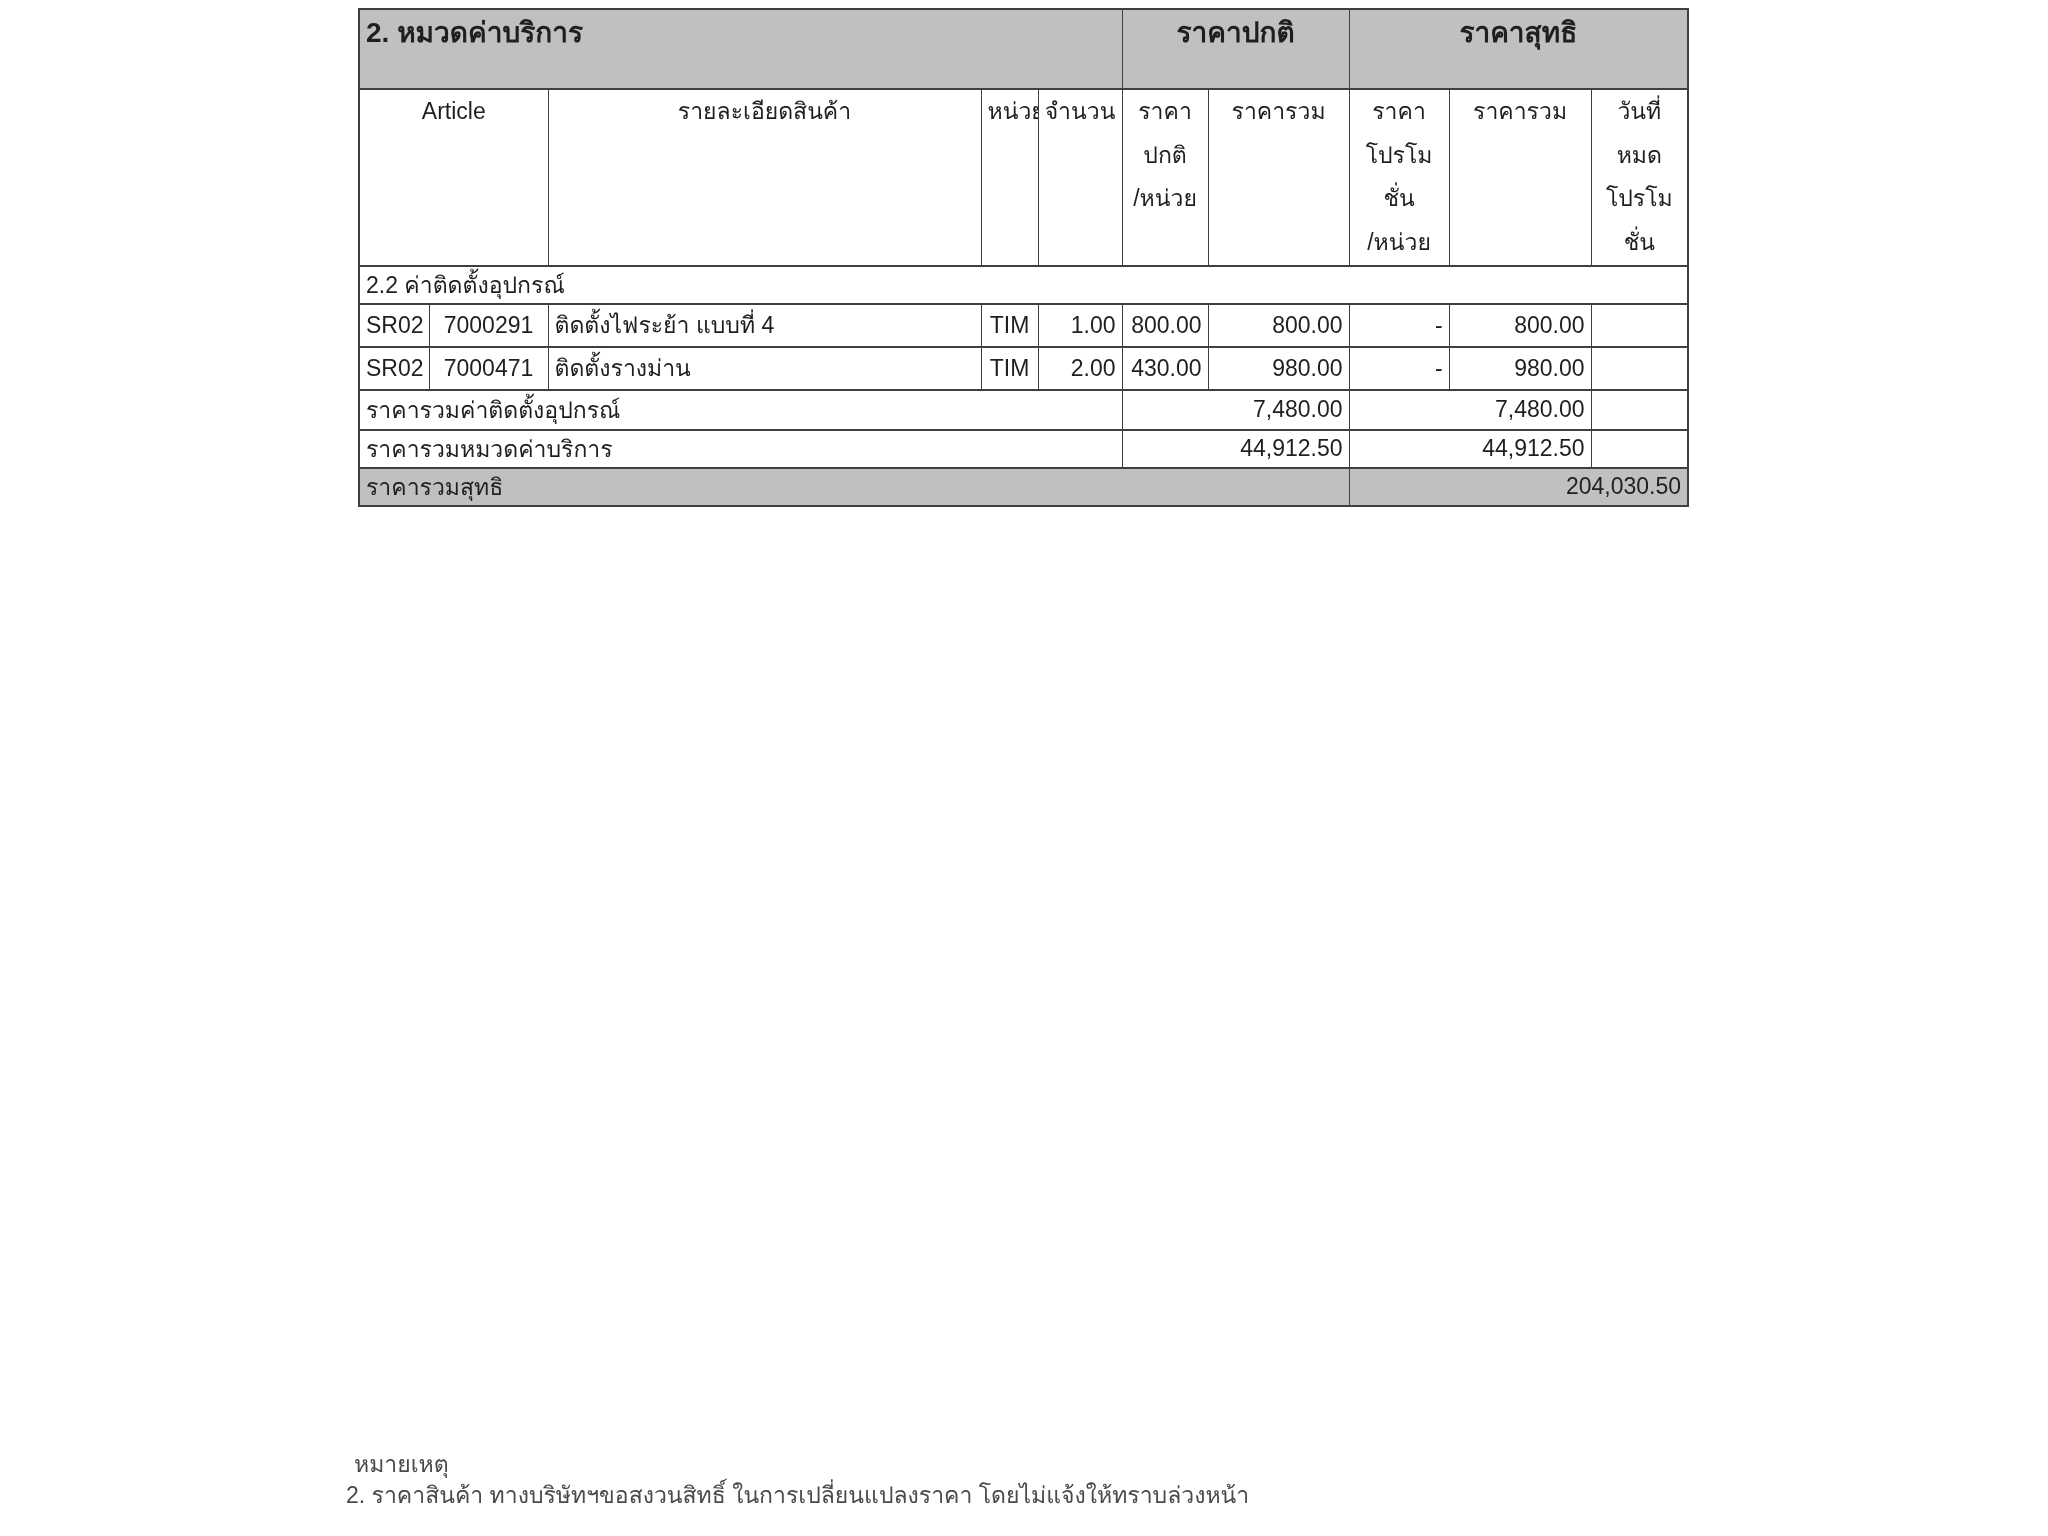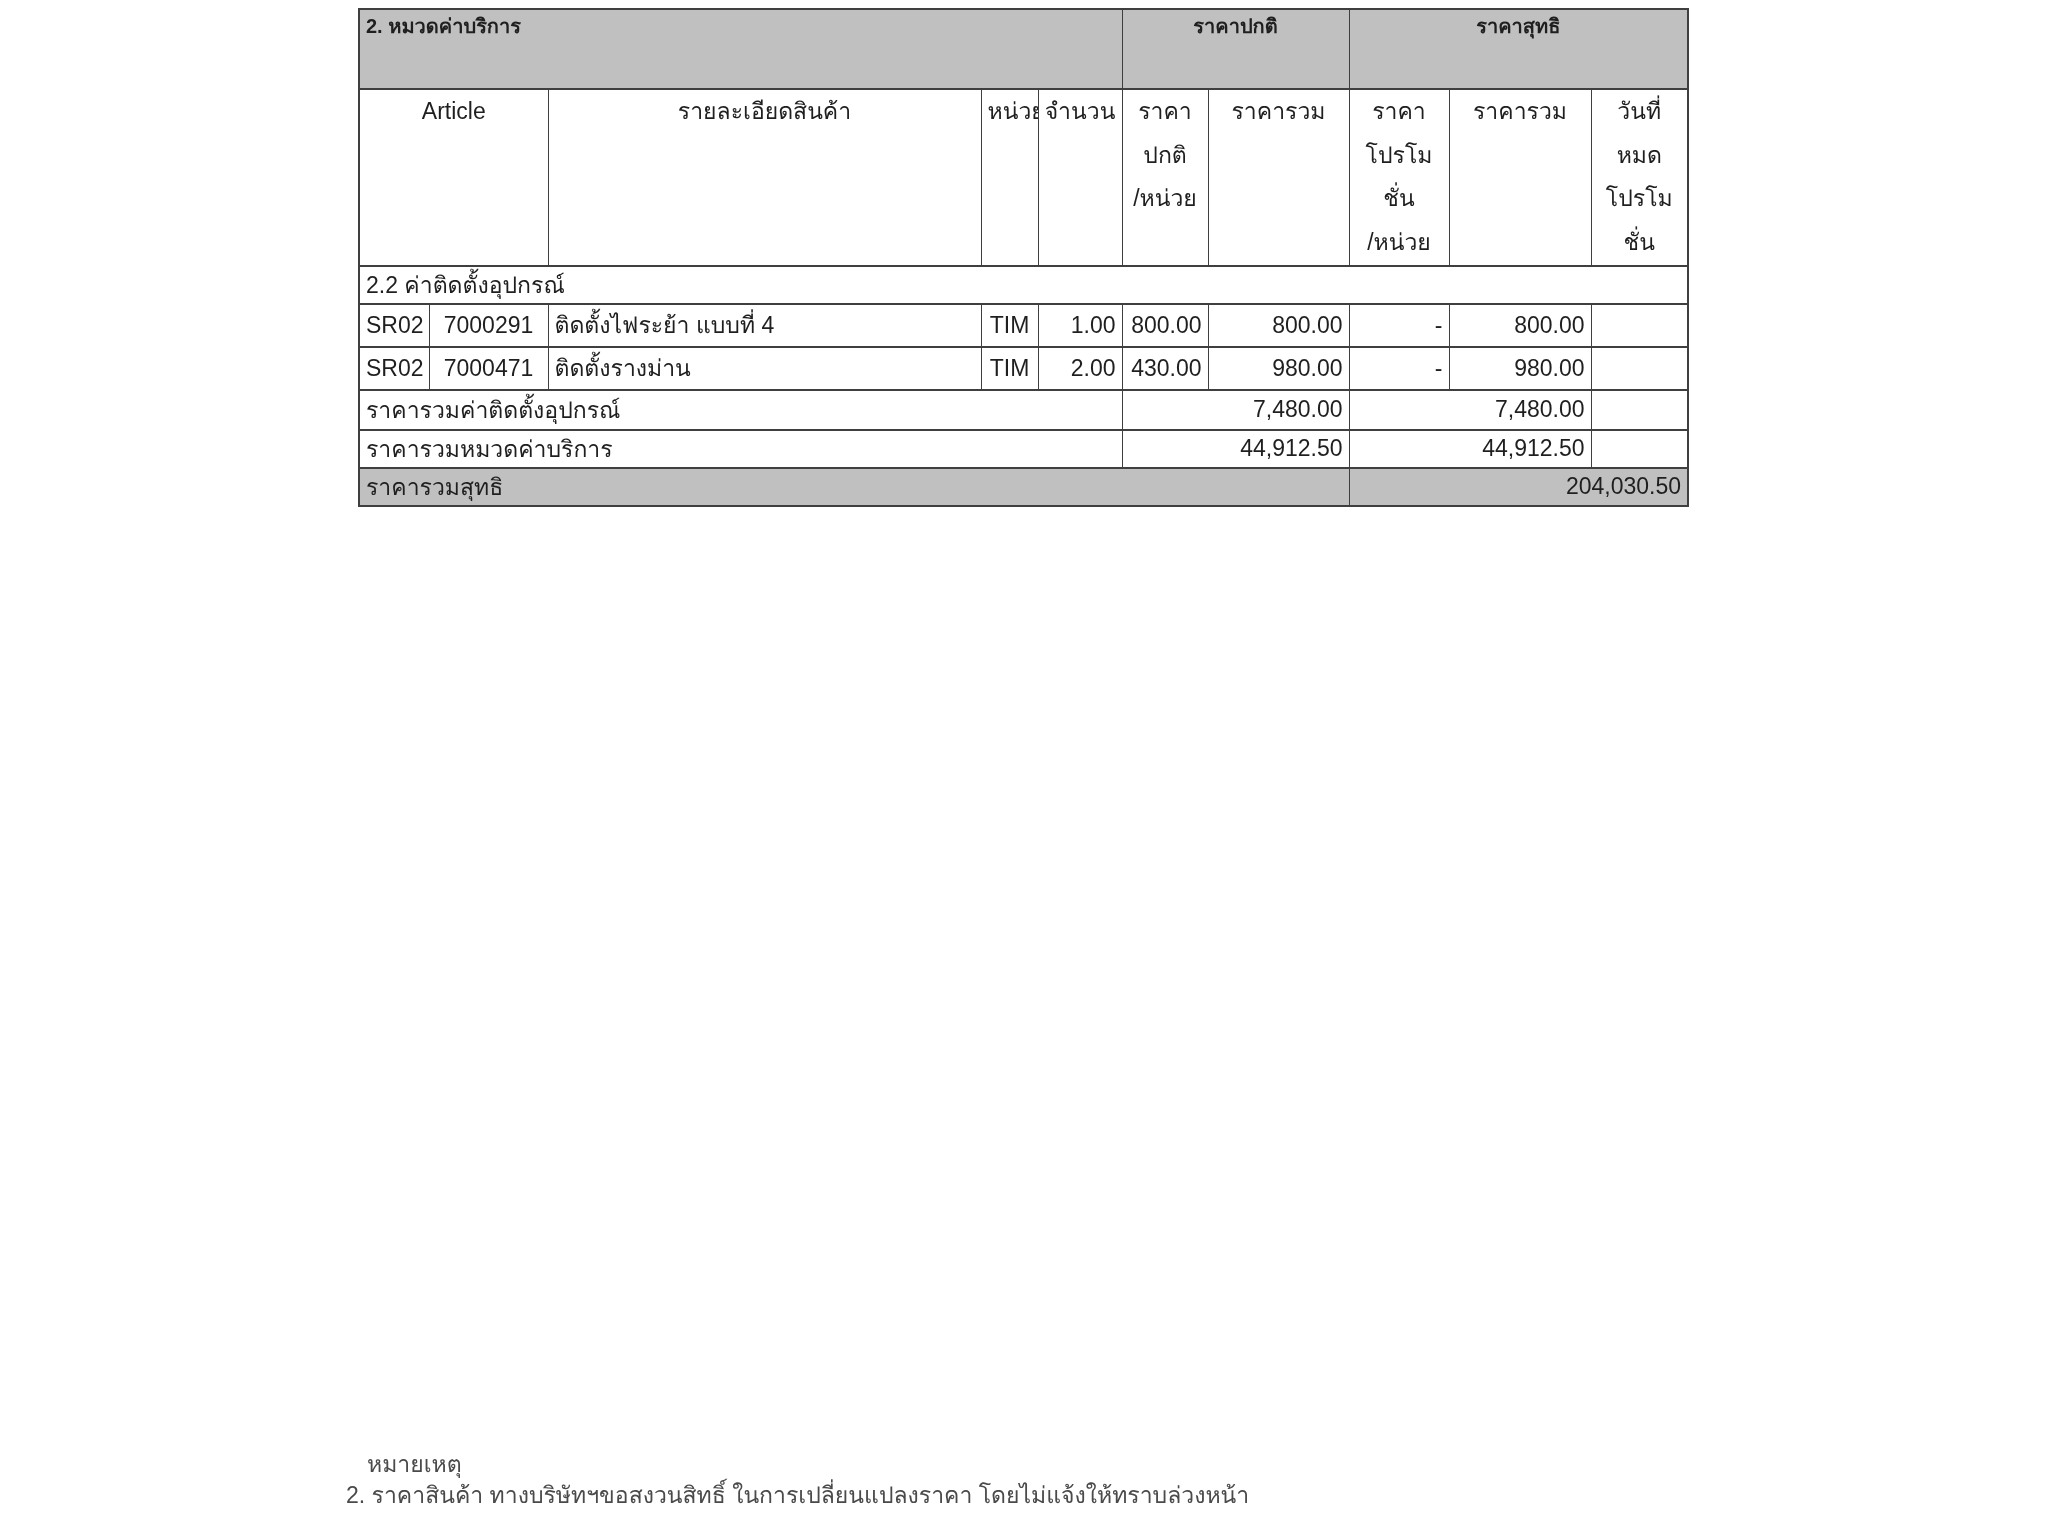--- a/index.html
+++ b/index.html
@@ -25,30 +25,30 @@
     overflow:hidden;
     white-space:pre-line;
   }
   table.quote{border:2px solid #3f3f3f;}
   .gray{background:#c0c0c0;}
   .vtop{vertical-align:top;}
   .vmid{vertical-align:middle;}
   .center{text-align:center;}
   .left{text-align:left;}
   .right{text-align:right;padding-right:8px;}
-  .grouphead{font-weight:700;padding-top:9px;font-size:20px;}
+  .grouphead{font-weight:700;padding-top:9px;font-size:28px;}
   .colhead{padding-top:9px;line-height:1.9;}
   .desc{padding-left:8px;}
   .labelcell{padding-left:12px;}
   
   .notes{
     position:absolute;left:346px;top:1449px;
     font-size:23px;color:#4a4a4a;line-height:31px;
   }
-  .notes .title{padding-left:8px;margin-left:13px;}
+  .notes .title{padding-left:8px;}
 </style>
 </head>
 <body>
 
 <table class="quote">
   <colgroup>
     <col style="width:70px">
       <col style="width:119px">
       <col style="width:433px">
     <col style="width:57px">

